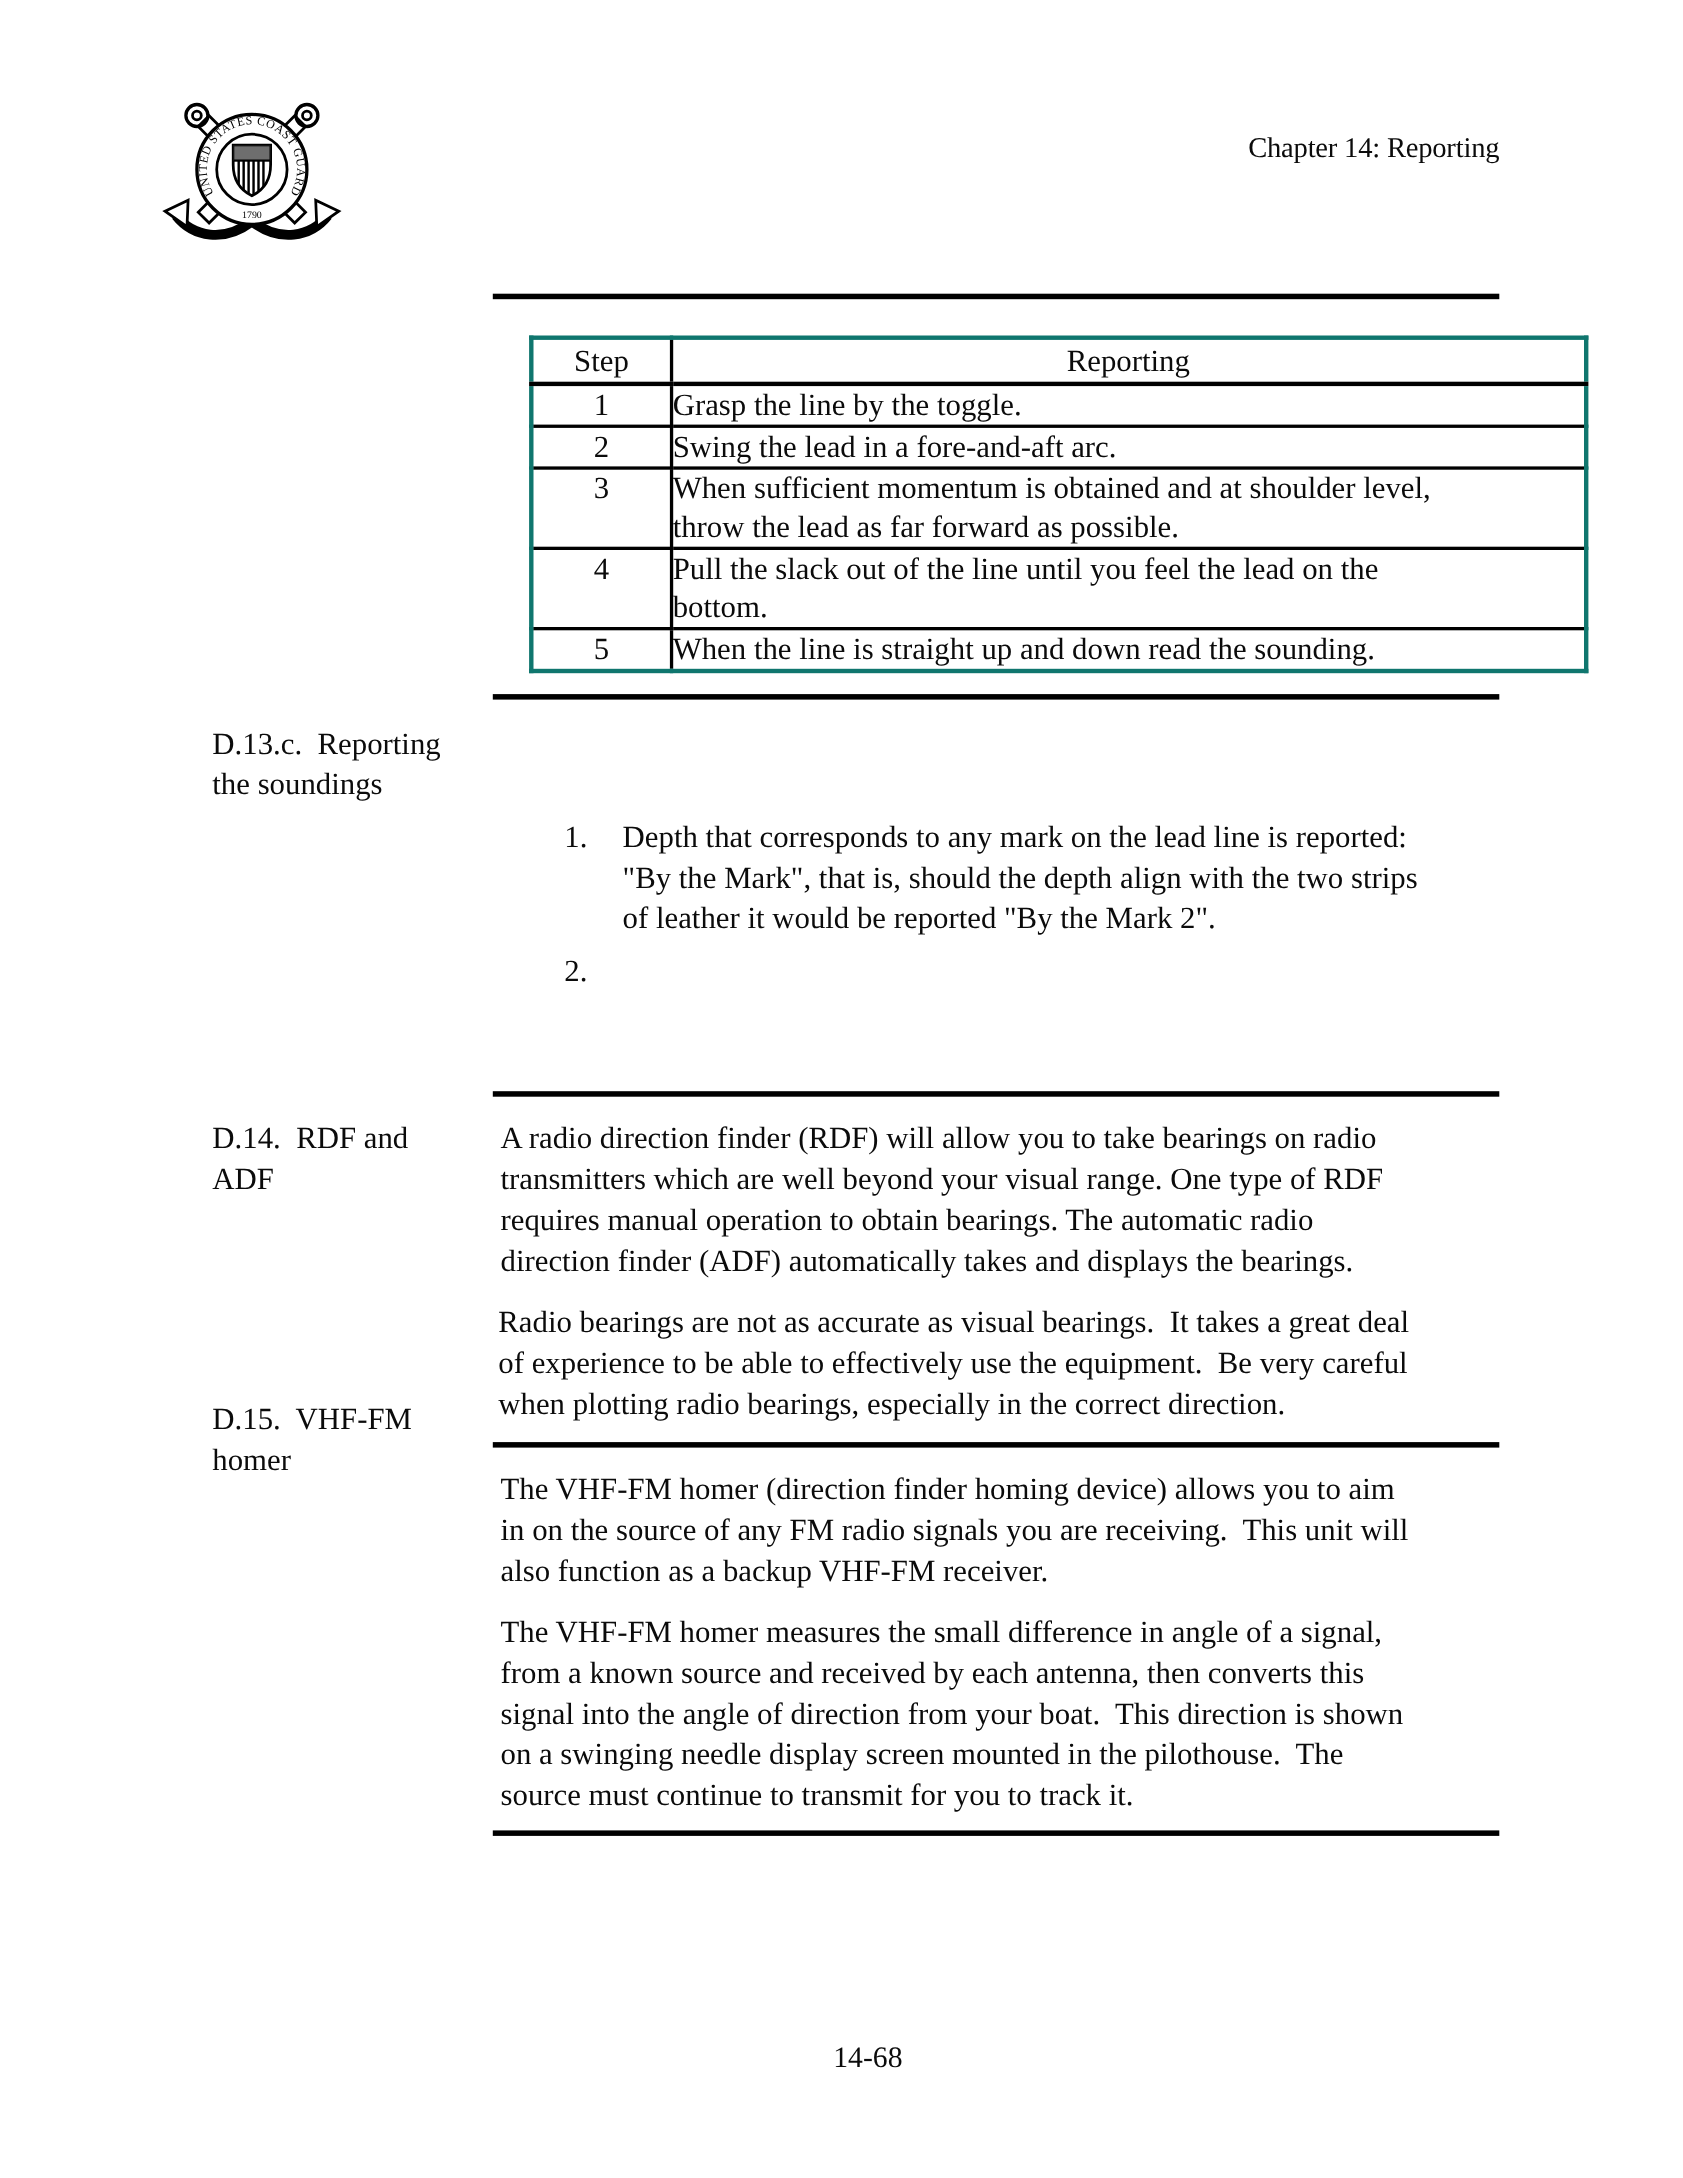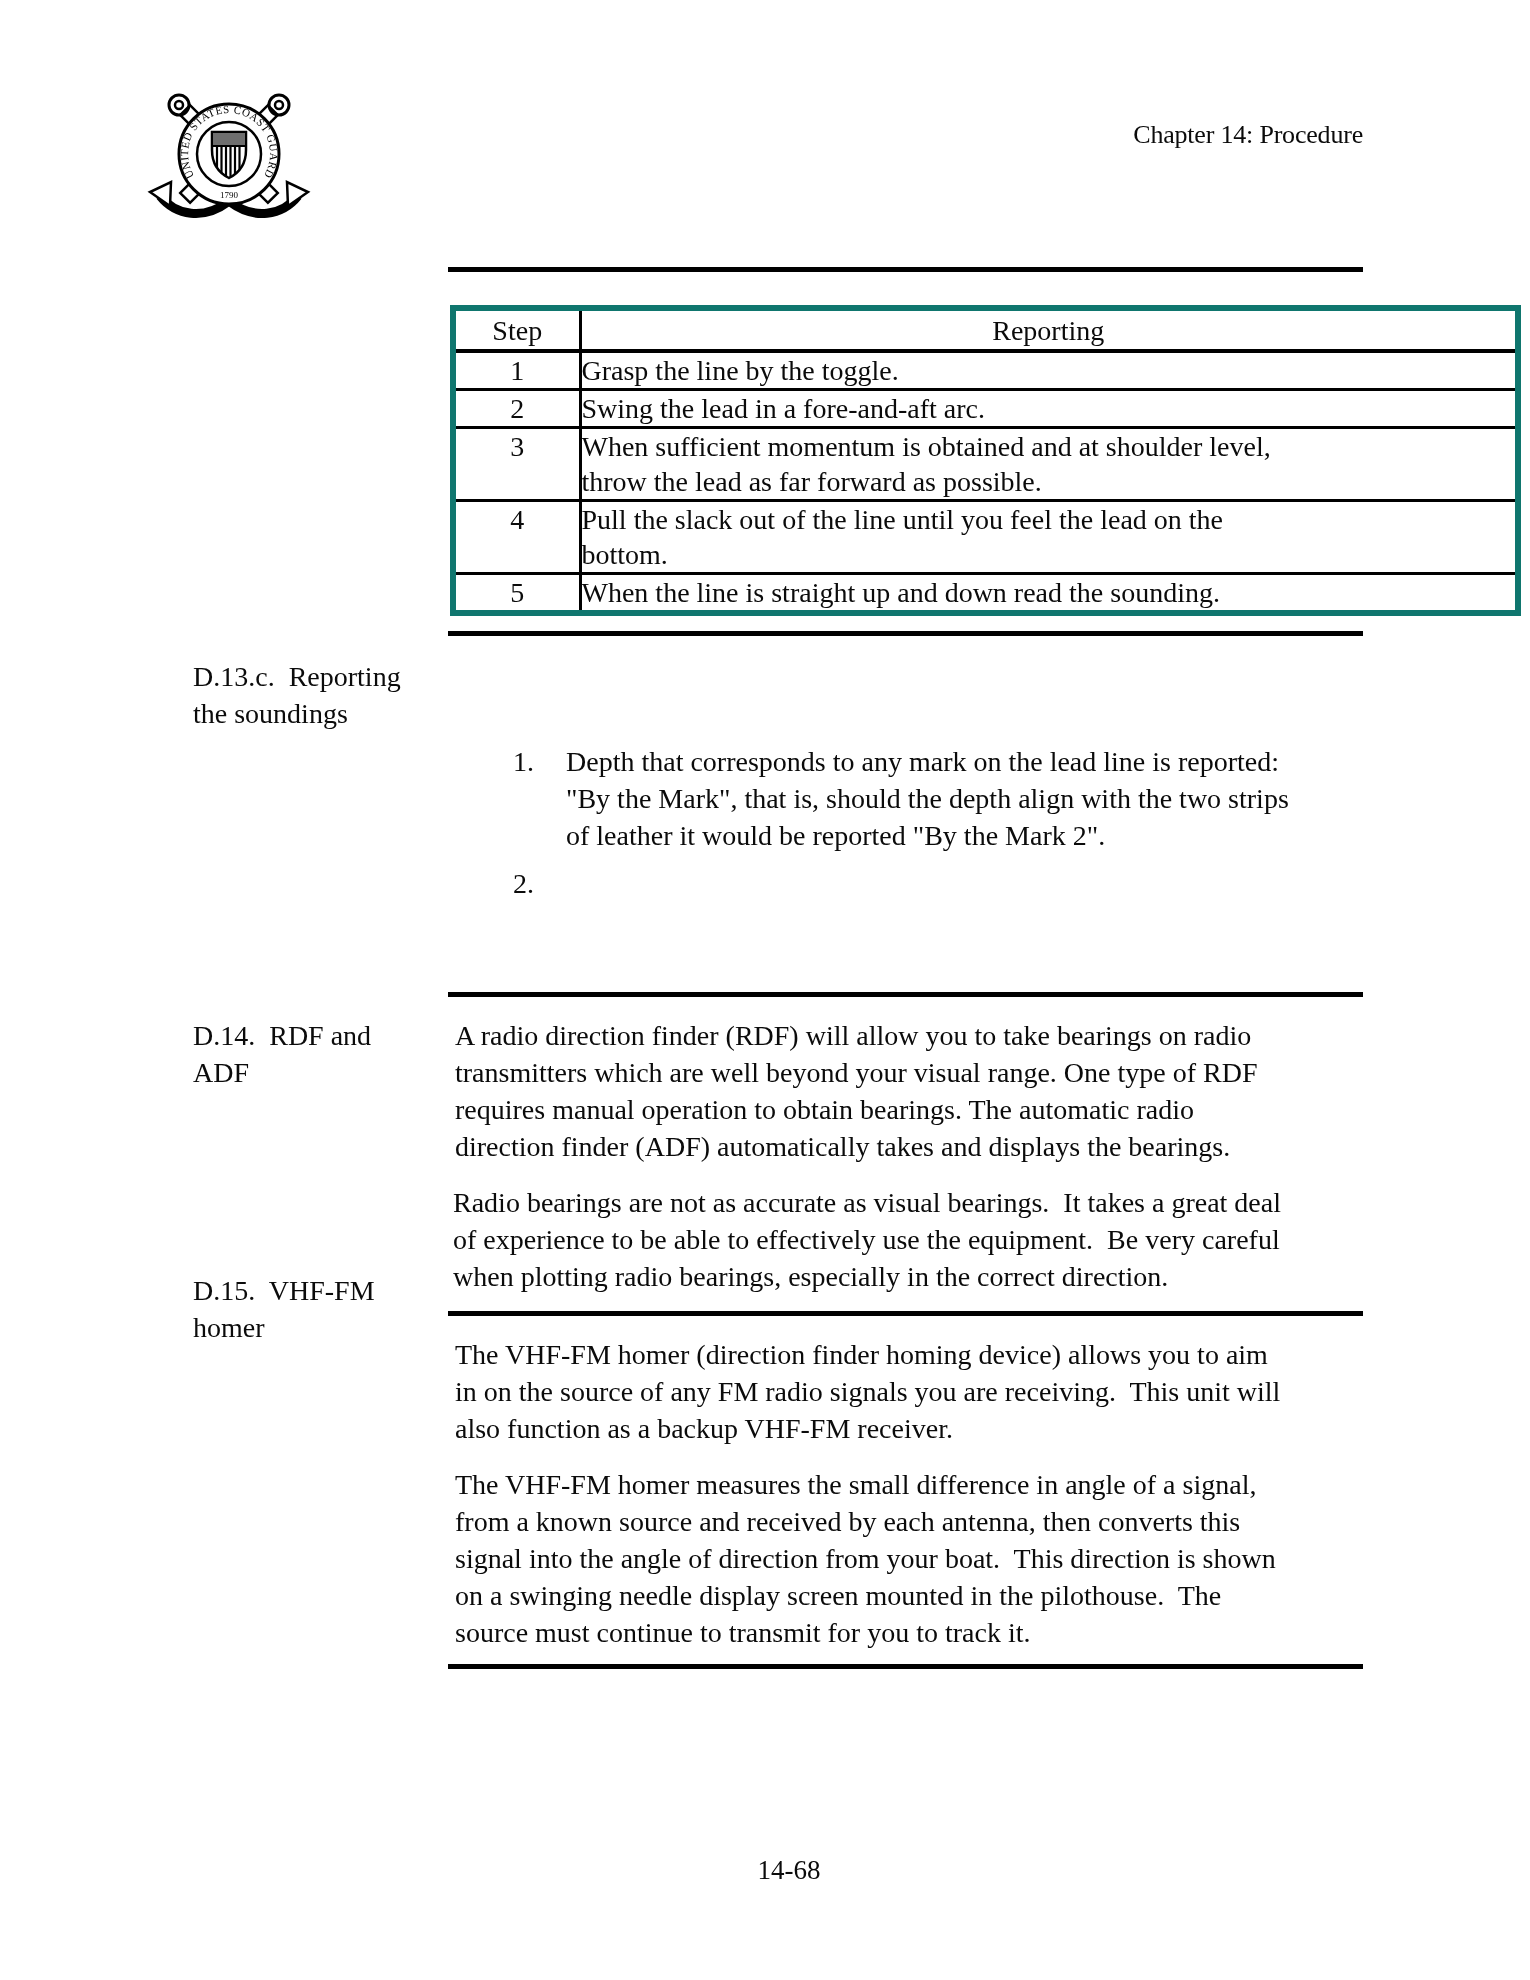--- a/index.html
+++ b/index.html
@@ -6,21 +6,21 @@
   #page{
     position:relative;width:1530px;height:1980px;background:#ffffff;
     font-family:"Liberation Serif","DejaVu Serif",serif;color:#0b0b0b;
     overflow:hidden;
   }
   .abs{position:absolute;}
   .txt{white-space:pre-wrap;font-size:28px;line-height:37px;}
   .rule{position:absolute;left:448px;width:915px;height:5px;background:#000;}
   .chapter{font-size:26px;line-height:32px;text-align:right;letter-spacing:-0.2px;}
   
-  table.proc{border-collapse:collapse;width:1071px;table-layout:fixed;border:6px solid #0f766e;}
+  table.proc{border-collapse:collapse;width:963px;table-layout:fixed;border:4px solid #0f766e;margin-left:31px;}
   table.proc td, table.proc th{
     border:3px solid #000;vertical-align:top;font-weight:normal;
     font-size:28px;line-height:35px;padding:0;white-space:pre-wrap;
   }
   table.proc th{border-bottom:4px solid #000;text-align:center;height:36px;padding-top:2px;}
   td.step{text-align:center;padding-top:1px;}
   td.procd{padding:1px 6px 0 18px;}
   .sidebar-heading{white-space:pre-wrap;font-size:28px;line-height:37px;}
   .list-num{font-size:28px;line-height:37px;}
   .footer{width:100%;text-align:center;font-size:27px;margin-left:24px;}
@@ -72,21 +72,21 @@
           <line x1="81.5" y1="78" x2="81.5" y2="108"></line>
           <line x1="86" y1="78" x2="86" y2="110"></line>
           <line x1="90.5" y1="78" x2="90.5" y2="110"></line>
           <line x1="95" y1="78" x2="95" y2="108"></line>
           <line x1="99.5" y1="78" x2="99.5" y2="104"></line>
         </g>
       </g>
     </svg>
   </div>
 
-  <div class="abs chapter" style="left:1000px;top:119px;width:363px;">Chapter 14:  Procedure</div>
+  <div class="abs chapter" style="left:1000px;top:119px;width:363px;">Chapter 14:  Reporting</div>
 
   <div class="rule" style="top:267px;"></div>
 
   <div class="abs" style="left:450px;top:305px;">
     <table class="proc">
       <colgroup>
           <col style="width:127px;">
           <col>
         </colgroup>
       <tbody>

